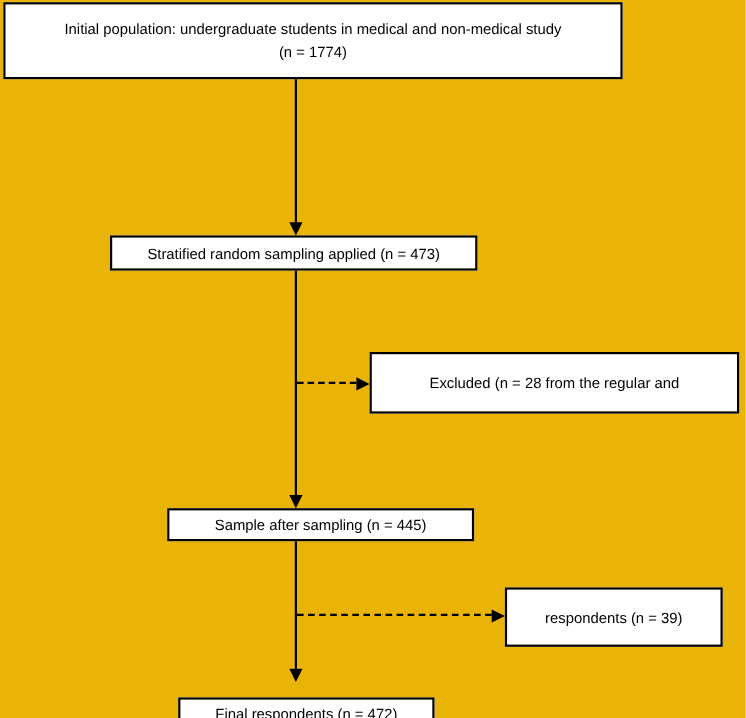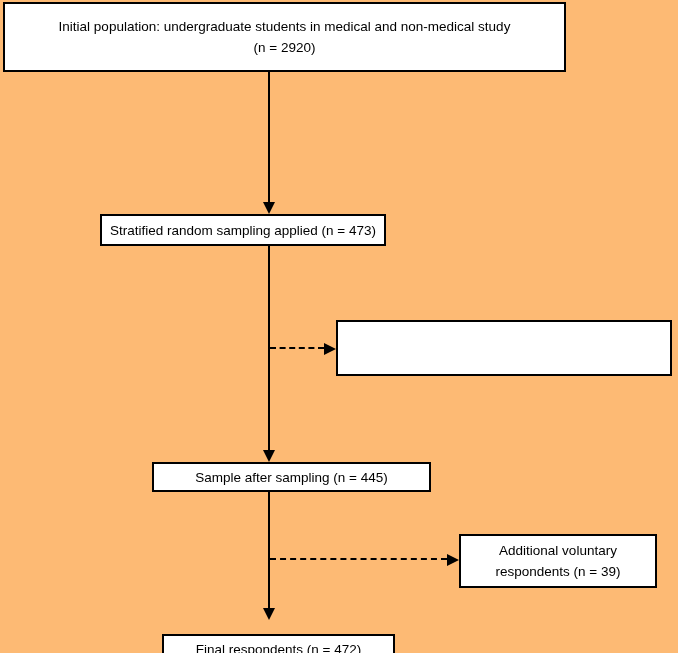--- a/index.html
+++ b/index.html
@@ -4,21 +4,21 @@
 <style>
   html, body {
     margin: 0;
     padding: 0;
     background: #ffffff;
   }
   .canvas {
     position: relative;
     width: 678px;
     height: 653px;
-    background: #fdba74;
+    background: #eab308;
     font-family: "Liberation Sans", "DejaVu Sans", sans-serif;
     color: #000000;
     overflow: hidden;
     text-decoration: underline;
   }
   .node {
     position: absolute;
     box-sizing: border-box;
     border: 2px solid #000000;
     background: #ffffff;
@@ -55,21 +55,21 @@
     position: absolute;
     width: 0;
     height: 0;
     border-top: 6px solid transparent;
     border-bottom: 6px solid transparent;
     border-left: 12px solid #000000;
   }
 
   
   #node-initial      { left: 3px;   top: 2px;   width: 563px; height: 70px; }
-  #node-sampling     { left: 100px; top: 214px; width: 286px; height: 32px; }
+  #node-sampling     { left: 100px; top: 214px; width: 334px; height: 32px; }
   #node-excluded     { left: 336px; top: 320px; width: 336px; height: 56px; }
   #node-sample-after { left: 152px; top: 462px; width: 279px; height: 30px; }
   #node-additional   { left: 459px; top: 534px; width: 198px; height: 54px; }
   #node-final        { left: 162px; top: 620px; width: 233px; height: 31px; margin-top: 14px; }
 
   
   #edge1-line { left: 268px; top: 72px;  height: 131px; }
   #edge1-head { left: 263px; top: 202px; }
   #edge2-line { left: 268px; top: 246px; height: 205px; }
   #edge2-head { left: 263px; top: 450px; }
@@ -80,36 +80,36 @@
   #edge5-line { left: 270px; top: 558px; width: 177px; }
   #edge5-head { left: 447px; top: 554px; }
 </style>
 </head>
 <body>
 
 <div class="canvas">
 
   <div class="node" id="node-initial">
     <div class="txt-line">Initial population: undergraduate students in medical and non-medical study</div>
-    <div class="txt-line">(n = 2920)</div>
+    <div class="txt-line">(n = 1774)</div>
   </div>
 
   <div class="node" id="node-sampling">
     <div class="txt-line">Stratified random sampling applied (n = 473)</div>
   </div>
 
   <div class="node" id="node-excluded">
+    <div class="txt-line">Excluded (n = 28 from the regular and</div>
   </div>
 
   <div class="node" id="node-sample-after">
     <div class="txt-line">Sample after sampling (n = 445)</div>
   </div>
 
   <div class="node" id="node-additional">
-    <div class="txt-line">Additional voluntary</div>
     <div class="txt-line">respondents (n = 39)</div>
   </div>
 
   <div class="node" id="node-final">
     <div class="txt-line">Final respondents (n = 472)</div>
   </div>
 
   <div class="vline" id="edge1-line"></div>
   <div class="arrow-down" id="edge1-head"></div>
 

